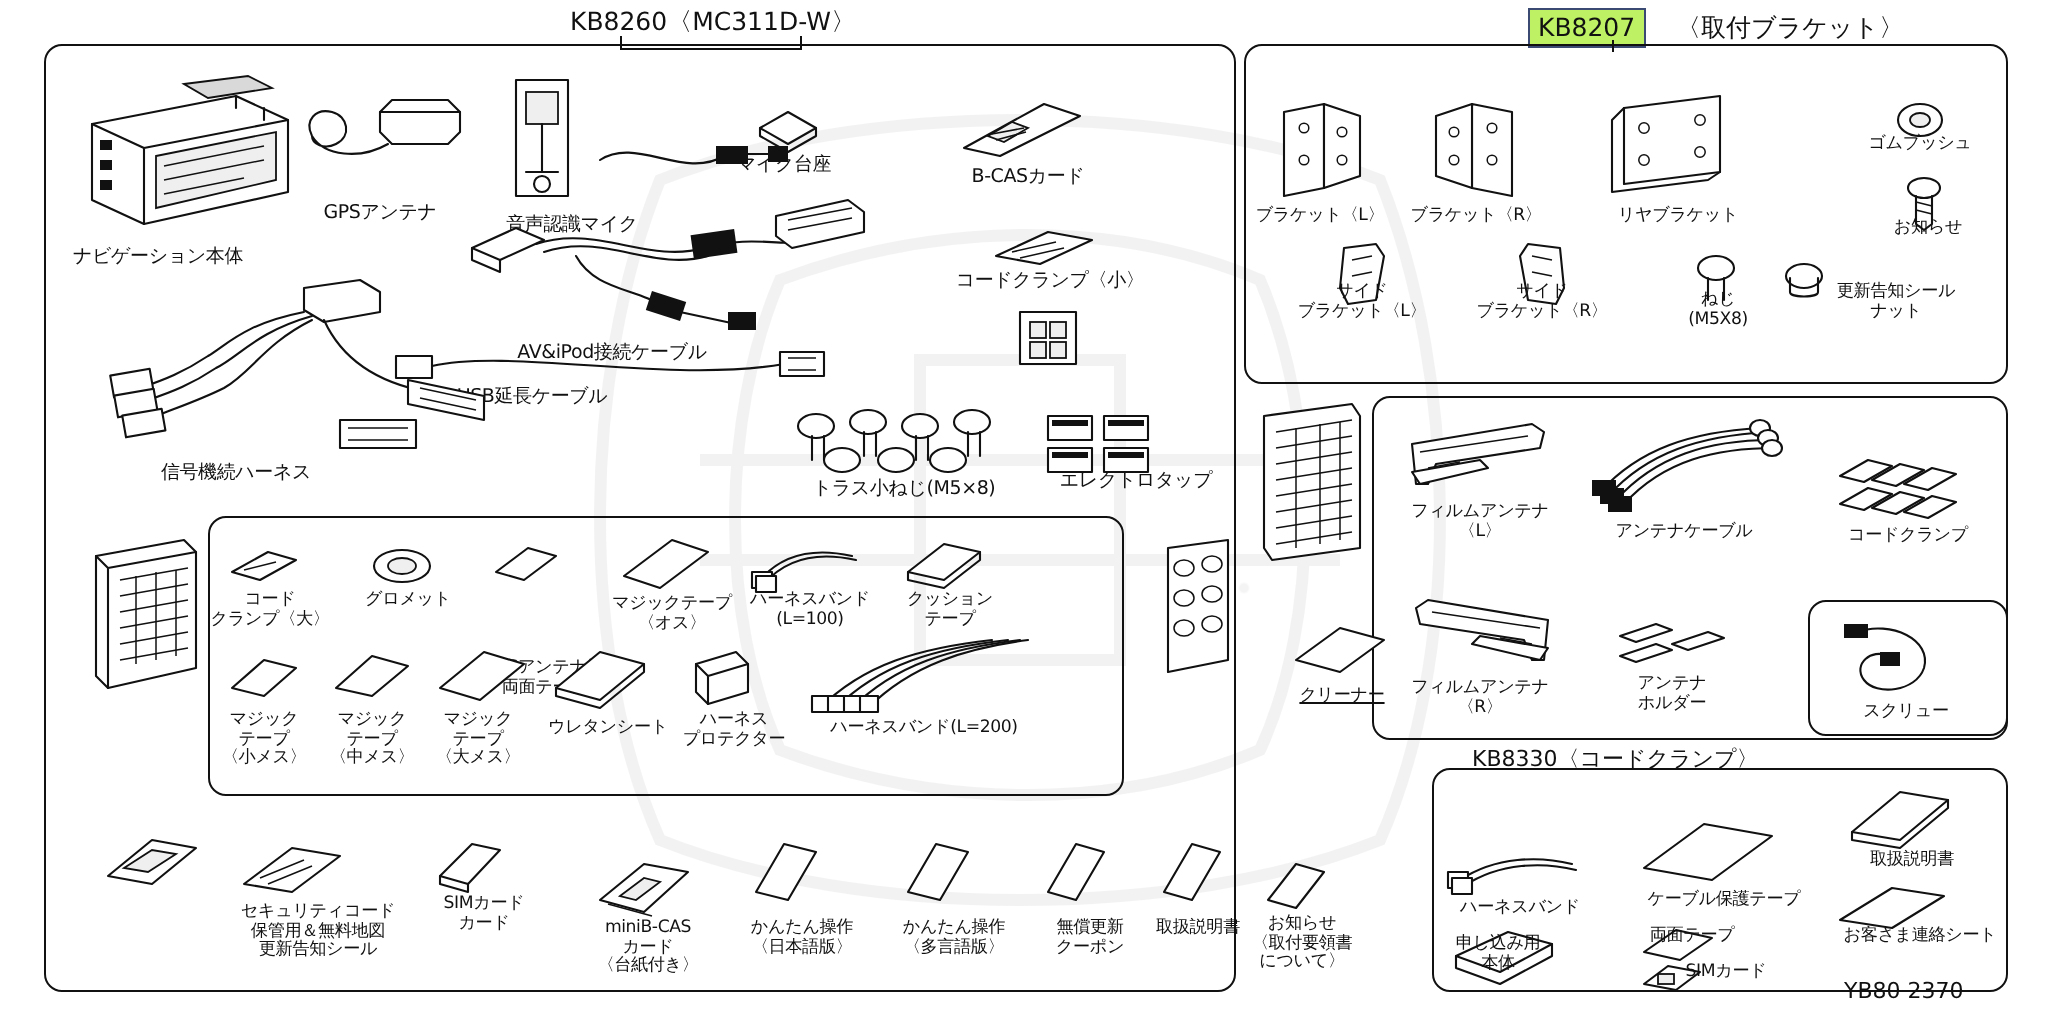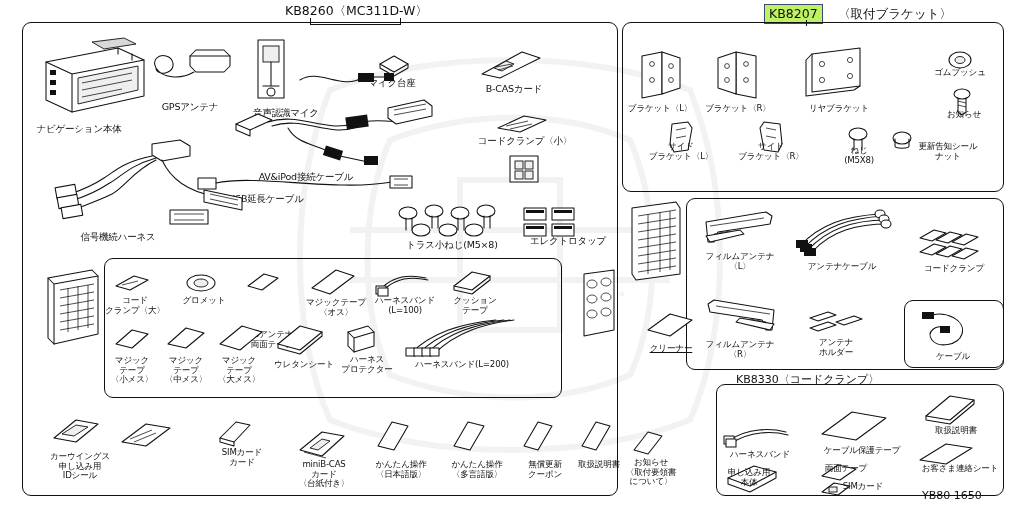--- a/index.html
+++ b/index.html
@@ -81,21 +81,21 @@
         <path d="M230 150 L330 150 L330 300 L230 300 Z"></path>
         <path d="M120 200 L440 200 M120 250 L440 250"></path>
       </g>
     </svg>
   </div>
 
   <div class="hdr" style="left:285px;top:3px;">KB8260〈MC311D-W〉</div>
   <div class="hl" style="left:764px;top:4px;">KB8207</div>
   <div class="hdr" style="left:838px;top:6px;">〈取付ブラケット〉</div>
   <div class="hdr small" style="left:736px;top:372px;">KB8330〈コードクランプ〉</div>
-  <div class="hdr small" style="left:922px;top:489px;">YB80 1650</div>
+  <div class="hdr small" style="left:922px;top:489px;">YB80 2370</div>
 
   <div class="box round" style="left:22px;top:22px;width:594px;height:472px;"></div>
   <div class="box round" style="left:622px;top:22px;width:380px;height:168px;"></div>
   <div class="box round" style="left:686px;top:198px;width:316px;height:170px;"></div>
   <div class="box round" style="left:904px;top:300px;width:98px;height:66px;"></div>
   <div class="box round" style="left:716px;top:384px;width:286px;height:110px;"></div>
   <div class="box round" style="left:104px;top:258px;width:456px;height:138px;"></div>
 
   <div class="ln h" style="left:310px;top:24px;width:90px;"></div>
   <div class="ln v" style="left:310px;top:18px;height:7px;"></div>
@@ -573,21 +573,21 @@
   <div class="lbl sm" style="left:800px;top:338px;width:72px;">アンテナ
 ホルダー</div>
 
   <div class="art" style="left:916px;top:308px;">
     <svg width="62" height="46" viewBox="0 0 62 46">
       <path class="s" d="M12 8 C 30 2, 50 12, 46 26 C 42 38, 22 40, 16 32 C 10 24, 20 16, 28 20"></path>
       <rect class="blk" x="6" y="4" width="12" height="7"></rect>
       <rect class="blk" x="24" y="18" width="10" height="7"></rect>
     </svg>
   </div>
-  <div class="lbl sm" style="left:918px;top:352px;width:70px;">ケーブル</div>
+  <div class="lbl sm" style="left:918px;top:352px;width:70px;">スクリュー</div>
 
   <div class="art" style="left:722px;top:424px;">
     <svg width="68" height="24" viewBox="0 0 68 24">
       <path class="s" d="M8 16 C 26 4, 48 4, 64 8"></path>
       <path class="s" d="M10 19 C 28 7, 50 7, 66 11"></path>
       <rect class="sf" x="2" y="12" width="10" height="8"></rect>
       <rect class="sf" x="4" y="15" width="10" height="8"></rect>
     </svg>
   </div>
   <div class="lbl sm" style="left:716px;top:450px;width:88px;">ハーネスバンド</div>
@@ -637,32 +637,32 @@
     </svg>
   </div>
   <div class="lbl sm" style="left:908px;top:464px;width:104px;">お客さま連絡シート</div>
 
   <div class="art" style="left:50px;top:416px;">
     <svg width="52" height="32" viewBox="0 0 52 32">
       <path class="sf" d="M4 22 L26 4 L48 8 L26 26 Z"></path>
       <path class="lgrey" d="M12 18 L26 9 L38 11 L24 20 Z"></path>
     </svg>
   </div>
-  <div class="lbl sm" style="left:42px;top:452px;width:76px;">カーウイングス
-申し込み用
-IDシール</div>
 
   <div class="art" style="left:118px;top:420px;">
     <svg width="56" height="32" viewBox="0 0 56 32">
       <path class="sf" d="M4 22 L28 4 L52 8 L28 26 Z"></path>
       <g class="thin">
           <path d="M12 19 L34 10 M16 22 L38 13"></path>
         </g>
     </svg>
   </div>
+  <div class="lbl sm" style="left:110px;top:452px;width:98px;">セキュリティコード
+保管用＆無料地図
+更新告知シール</div>
 
   <div class="art" style="left:214px;top:418px;">
     <svg width="40" height="30" viewBox="0 0 40 30">
       <path class="sf" d="M6 20 L22 4 L36 7 L20 24 Z"></path>
       <path class="s" d="M6 20 L6 24 L20 28 L20 24"></path>
     </svg>
   </div>
   <div class="lbl sm" style="left:208px;top:448px;width:68px;">SIMカード
 カード</div>
 

